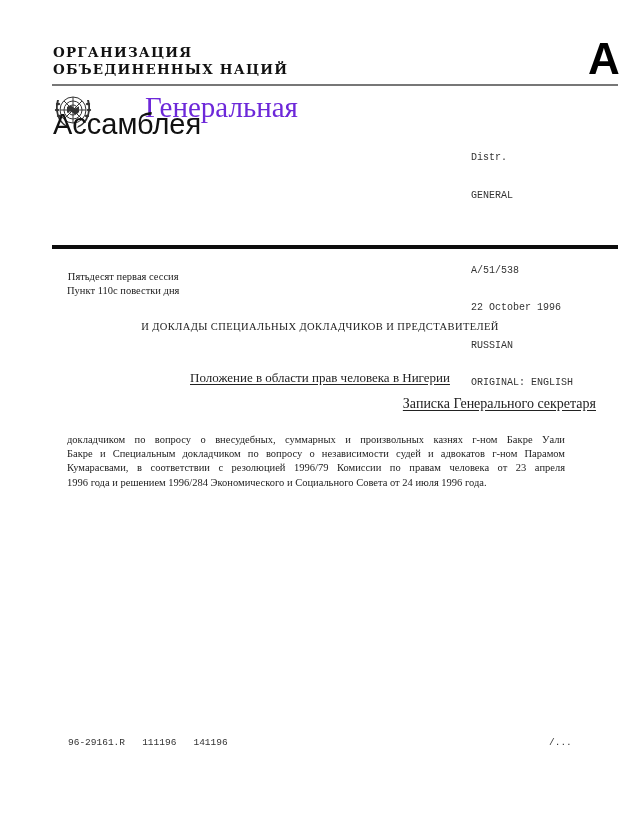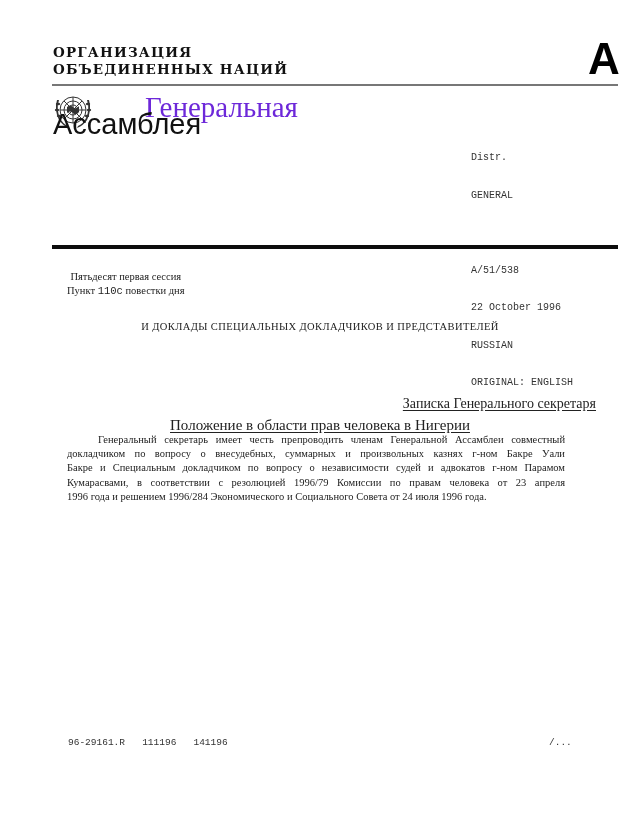--- a/index.html
+++ b/index.html
@@ -7,23 +7,23 @@
     .abs { position: absolute; }
     .org { left: 53px; top: 44px; font-family: "DejaVu Serif", serif; font-weight: bold; font-size: 13.5px; letter-spacing: 1.2px; line-height: 17px; color: #111; }
     .big-a { left: 588px; top: 34px; font-family: "Liberation Sans", sans-serif; font-weight: bold; font-size: 44px; line-height: 50px; color: #000; }
     .rule-thin { left: 52px; top: 84px; width: 566px; height: 2px; background: #777; }
     .emblem { left: 51px; top: 90px; width: 44px; height: 44px; }
     .title1 { left: 145px; top: 92px; font-family: "Liberation Serif", serif; font-size: 29px; line-height: 30px; color: #6d28d9; }
     .title2 { left: 53px; top: 109px; font-family: Liberation Sans, sans-serif; font-size: 29px; line-height: 30px; color: #111; }
     .meta { left: 471px; top: 127px; font-family: "Liberation Mono", monospace; font-size: 10px; line-height: 12.5px; color: #333; white-space: pre; }
     .rule-thick { left: 52px; top: 245px; width: 566px; height: 4px; background: #0d0d0d; }
     .session { left: 67px; top: 270px; font-family: "Liberation Serif", serif; font-size: 10.5px; line-height: 14px; color: #222; text-align: center; }
-    .session .mono { font-family: Liberation Mono, monospace; }
+    .session .mono { font-family: Liberation Serif, serif; }
     .heading { left: 52px; top: 320px; width: 536px; text-align: center; font-family: "Liberation Serif", serif; font-size: 10.5px; line-height: 14px; letter-spacing: 0.4px; color: #222; }
-    .sub1 { left: 52px; top: 371px; width: 536px; text-align: center; font-family: "Liberation Serif", serif; font-size: 15px; line-height: 14px; color: #222; margin-top: 47px; }
+    .sub1 { left: 52px; top: 371px; width: 536px; text-align: center; font-family: "Liberation Serif", serif; font-size: 13px; line-height: 14px; color: #222; }
     .sub2 { left: 60px; top: 397px; width: 536px; text-align: right; font-family: "Liberation Serif", serif; font-size: 14px; line-height: 14px; color: #222; }
     .u { text-decoration: underline; text-underline-offset: 2px; }
     .body-para { left: 67px; top: 433px; width: 498px; font-family: "Liberation Serif", serif; font-size: 10.5px; line-height: 14.2px; color: #222; }
     .body-para .line { display: block; white-space: nowrap; text-align: justify; text-align-last: justify; }
     .body-para .line.first { padding-left: 31px; }
     .body-para .line.last { text-align-last: left; }
     .footer-left { left: 68px; top: 737px; font-family: "Liberation Mono", monospace; font-size: 9.5px; line-height: 12px; color: #333; white-space: pre; }
     .footer-right { left: 549px; top: 737px; font-family: "Liberation Mono", monospace; font-size: 9.5px; line-height: 12px; color: #333; }
   </style>
 </head>
@@ -91,21 +91,20 @@
 
 <div class="abs sub1">
   <span class="u">Положение в области прав человека в Нигерии</span>
 </div>
 
 <div class="abs sub2">
   <span class="u">Записка Генерального секретаря</span>
 </div>
 
 <div class="abs body-para">
-  <span class="line first">Генеральный секретарь имеет честь препроводить членам Генеральной Ассамблеи совместный</span>
   <span class="line">докладчиком по вопросу о внесудебных, суммарных и произвольных казнях г-ном Бакре Уали</span>
   <span class="line">Бакре и Специальным докладчиком по вопросу о независимости судей и адвокатов г-ном Парамом</span>
   <span class="line">Кумарасвами, в соответствии с резолюцией 1996/79 Комиссии по правам человека от 23 апреля</span>
   <span class="line last">1996 года и решением 1996/284 Экономического и Социального Совета от 24 июля 1996 года.</span>
 </div>
 
 <div class="abs footer-left"><span>96-29161.R</span>   <span>111196</span>   <span>141196</span></div>
 
 <div class="abs footer-right">/...</div>
 

